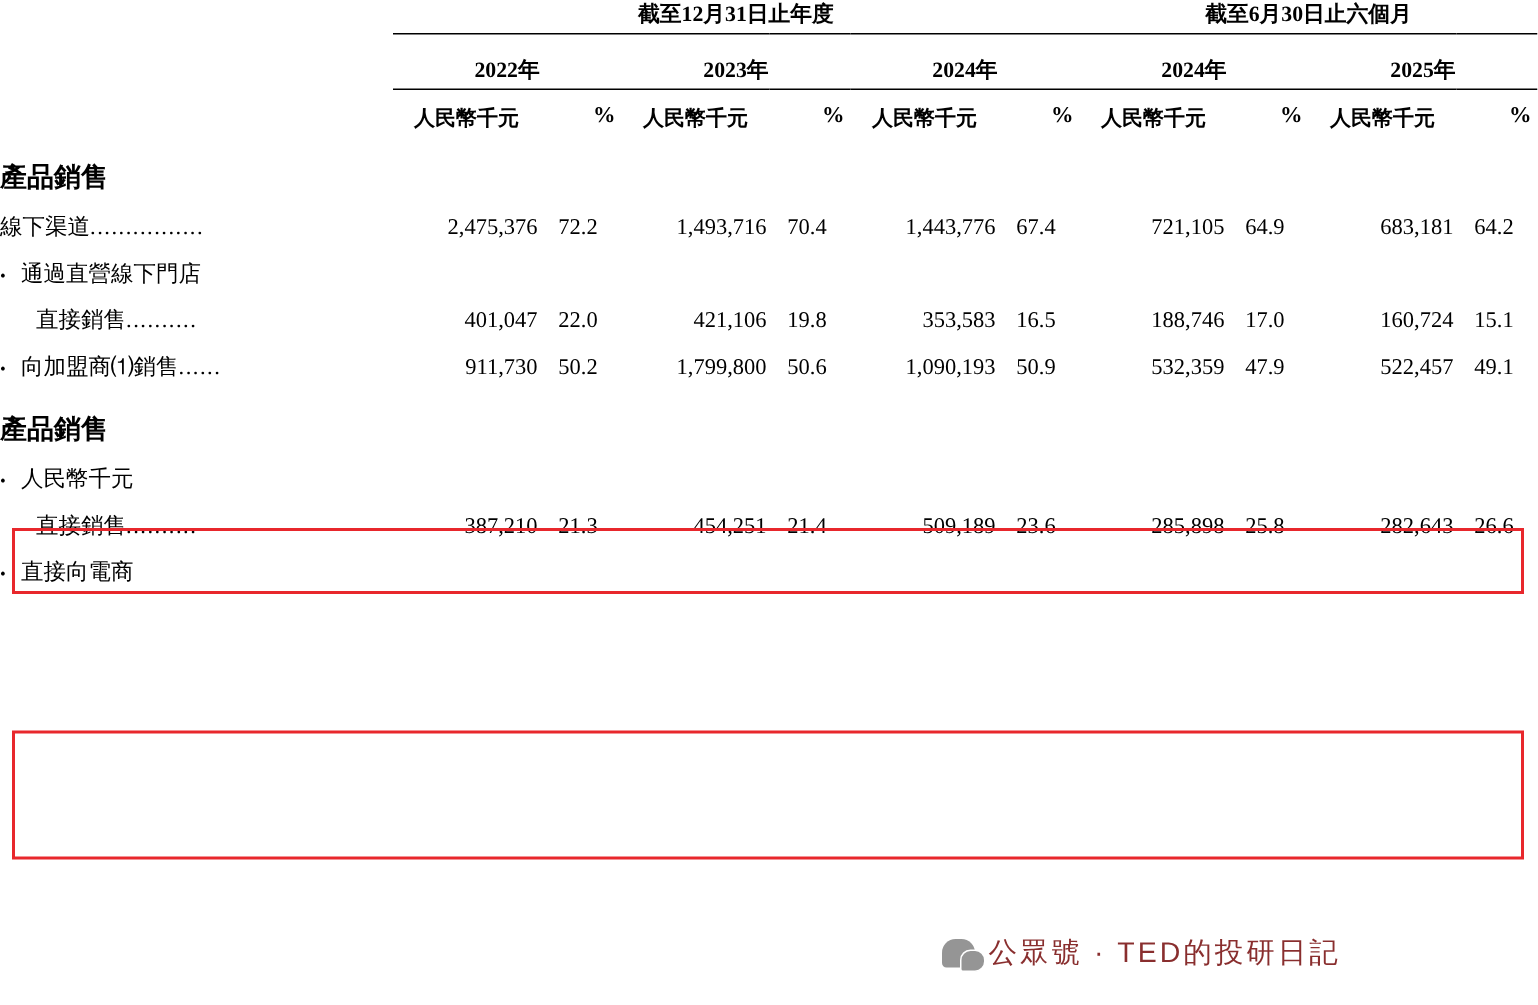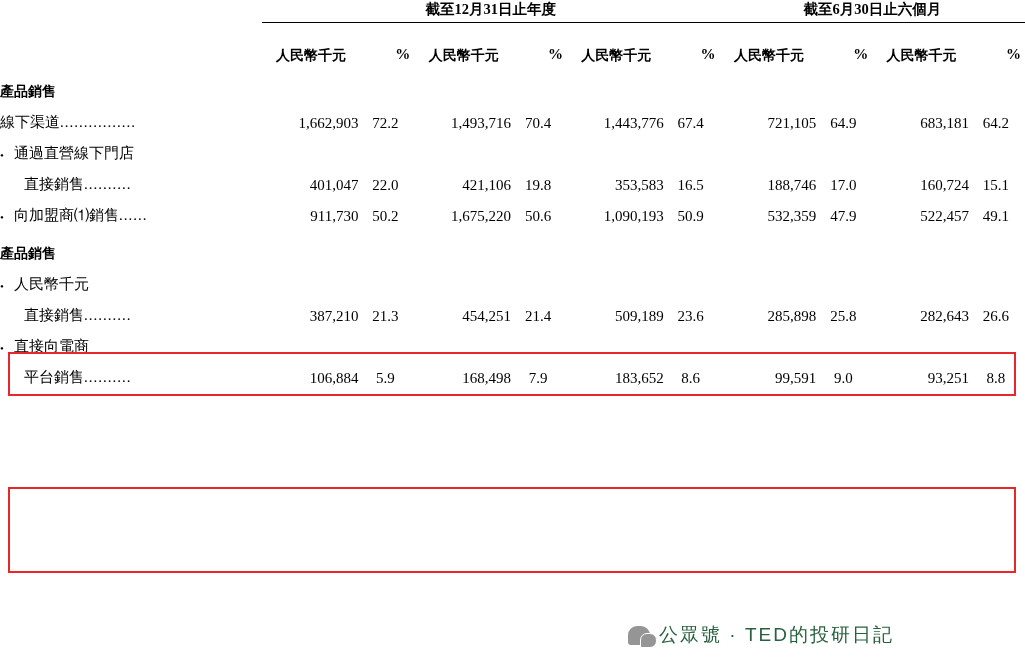--- a/index.html
+++ b/index.html
@@ -59,21 +59,21 @@
     font-size: 14px;
     font-weight: bold;
     padding-bottom: 4px;
     padding-top: 10px;
   }
   .hdr-unit.pct { text-align: right; padding-right: 4px; }
 
   .hdr-spacer td { height: 14px; }
 
   .section-title {
-    font-size: 14px;
+    font-size: 18px;
     font-weight: bold;
     padding-top: 14px;
     padding-bottom: 6px;
   }
 
   .lbl {
     font-size: 15px;
     white-space: nowrap;
     padding-top: 6px;
     padding-bottom: 6px;
@@ -116,21 +116,21 @@
   #redbox-online    { left: 8px;  top: 487px; width: 1008px; height: 86px; }
 
   
   .watermark {
     position: absolute;
     left: 628px;
     top: 622px;
     display: flex;
     align-items: center;
     gap: 9px;
-    color: #14532d;
+    color: #7f1d1d;
     font-size: 19px;
     letter-spacing: 2px;
     font-family: "Liberation Sans", sans-serif;
     opacity: .92;
   }
   .wm-logo {
     width: 22px; height: 19px;
     background: #8d8d8d;
     border-radius: 9px 9px 9px 3px;
     position: relative;
@@ -169,42 +169,50 @@
         <tr>
       <td></td>
       <td class="hdr-group rule-bottom" colspan="6">截至12月31日止年度</td>
       <td class="hdr-group rule-bottom" colspan="4">截至6月30日止六個月</td>
     </tr>
 
     <tr class="hdr-spacer">
       <td colspan="11"></td>
     </tr>
 
-
     <tr>
       <td></td>
+      <td class="hdr-year rule-bottom" colspan="2">2022年</td>
+      <td class="hdr-year rule-bottom" colspan="2">2023年</td>
+      <td class="hdr-year rule-bottom" colspan="2">2024年</td>
+      <td class="hdr-year rule-bottom" colspan="2">2024年</td>
+      <td class="hdr-year rule-bottom" colspan="2">2025年</td>
+    </tr>
+
+    <tr>
+      <td></td>
       <td class="hdr-unit">人民幣千元</td>
       <td class="hdr-unit pct">%</td>
       <td class="hdr-unit">人民幣千元</td>
       <td class="hdr-unit pct">%</td>
       <td class="hdr-unit">人民幣千元</td>
       <td class="hdr-unit pct">%</td>
       <td class="hdr-unit">人民幣千元</td>
       <td class="hdr-unit pct">%</td>
       <td class="hdr-unit">人民幣千元</td>
       <td class="hdr-unit pct">%</td>
     </tr>
 
     <tr>
       <td class="section-title" colspan="11">產品銷售</td>
     </tr>
 
     <tr>
       <td class="lbl"><span>線下渠道</span><span class="dots">................</span></td>
-      <td class="num">1,662,903</td>
+      <td class="num">2,475,376</td>
       <td class="pct">72.2</td>
       <td class="num">1,493,716</td>
       <td class="pct">70.4</td>
       <td class="num">1,443,776</td>
       <td class="pct">67.4</td>
       <td class="num">721,105</td>
       <td class="pct">64.9</td>
       <td class="num">683,181</td>
       <td class="pct">64.2</td>
     </tr>
@@ -224,21 +232,21 @@
       <td class="num">188,746</td>
       <td class="pct">17.0</td>
       <td class="num">160,724</td>
       <td class="pct">15.1</td>
     </tr>
 
     <tr>
       <td class="lbl indent1"><span class="bullet">•</span><span>向加盟商⑴銷售</span><span class="dots">......</span></td>
       <td class="num">911,730</td>
       <td class="pct">50.2</td>
-      <td class="num">1,675,220</td>
+      <td class="num">1,799,800</td>
       <td class="pct">50.6</td>
       <td class="num">1,090,193</td>
       <td class="pct">50.9</td>
       <td class="num">532,359</td>
       <td class="pct">47.9</td>
       <td class="num">522,457</td>
       <td class="pct">49.1</td>
     </tr>
 
     <tr>
@@ -261,33 +269,20 @@
       <td class="num">285,898</td>
       <td class="pct">25.8</td>
       <td class="num">282,643</td>
       <td class="pct">26.6</td>
     </tr>
 
     <tr>
       <td class="lbl indent1" colspan="11"><span class="bullet">•</span><span>直接向電商</span></td>
     </tr>
 
-    <tr>
-      <td class="lbl indent2"><span>平台銷售</span><span class="dots">..........</span></td>
-      <td class="num">106,884</td>
-      <td class="pct">5.9</td>
-      <td class="num">168,498</td>
-      <td class="pct">7.9</td>
-      <td class="num">183,652</td>
-      <td class="pct">8.6</td>
-      <td class="num">99,591</td>
-      <td class="pct">9.0</td>
-      <td class="num">93,251</td>
-      <td class="pct">8.8</td>
-    </tr>
   </tbody>
     </table>
 
   <div class="redbox" id="redbox-franchise"></div>
   <div class="redbox" id="redbox-online"></div>
 
   <div class="watermark">
     <span class="wm-logo"></span>
     <span>公眾號 · TED的投研日記</span>
   </div>

